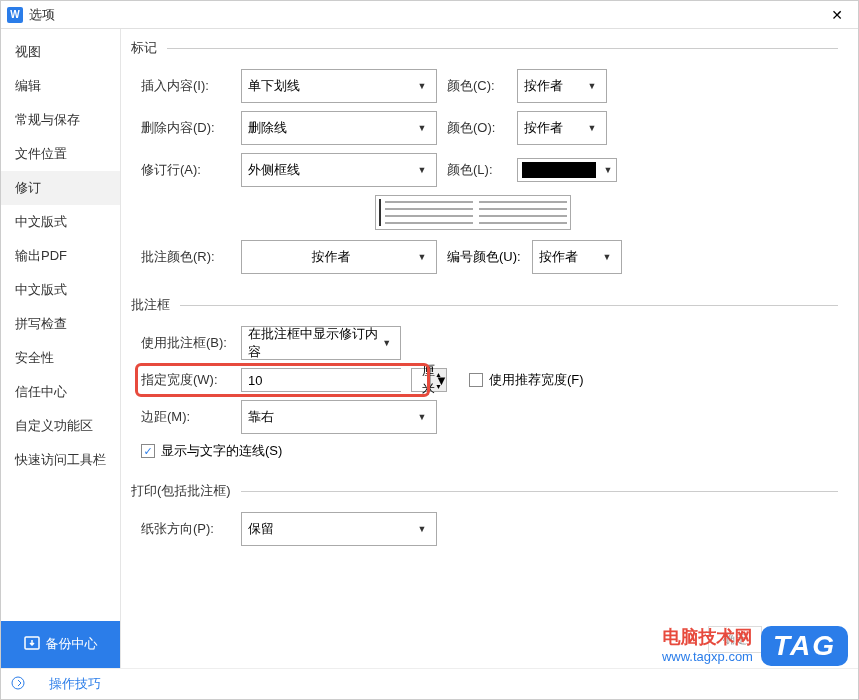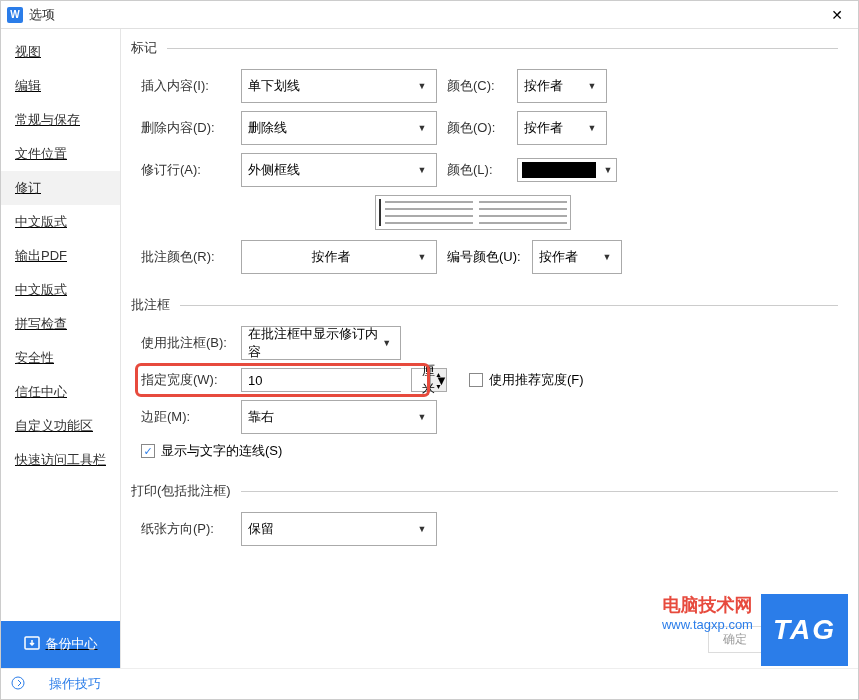--- a/index.html
+++ b/index.html
@@ -3,21 +3,21 @@
   <meta charset="utf-8">
   <style>
     * { box-sizing: border-box; margin: 0; padding: 0; font-family: "Microsoft YaHei", SimSun, sans-serif; font-size: 13px; }
     body { background: #fff; width: 859px; height: 700px; overflow: hidden; }
     .window { display: flex; flex-direction: column; height: 100%; border: 1px solid #ccc; }
     .titlebar { display: flex; align-items: center; height: 28px; padding: 0 6px; border-bottom: 1px solid #e0e0e0; background: #fff; }
     .titlebar .app-icon { width: 16px; height: 16px; background: #2b7de9; color: #fff; display: flex; align-items: center; justify-content: center; font-size: 10px; font-weight: bold; border-radius: 2px; margin-right: 6px; }
     .titlebar .title { flex: 1; font-size: 13px; color: #333; }
     .titlebar .close { width: 30px; height: 24px; display:flex; align-items:center; justify-content:center; cursor: pointer; font-size: 14px; }
     .body { display: flex; flex: 1; overflow: hidden; }
-    .sidebar { width: 120px; border-right: 1px solid #e5e5e5; padding-top: 6px; display:flex; flex-direction:column;text-decoration:underline; }
+    .sidebar { width: 120px; border-right: 1px solid #e5e5e5; padding-top: 6px; display:flex; flex-direction:column; }
     .sidebar-item { padding: 8px 14px; color: #333; cursor: pointer; }
     .sidebar-item.active { background: #f2f2f2; }
     .sidebar-spacer { flex:1; }
     .backup-btn { background: #2b7de9; color: #fff; display:flex; align-items:flex-start; justify-content:center; gap:6px; padding: 14px 0; cursor:pointer; }
     .tipbar { display:flex; align-items:center; gap:24px; padding:6px 10px; color:#2b7de9; font-size:12px; border-top:1px solid #eee; }
     .content { flex:1; padding: 10px 20px 10px 10px; overflow:auto; position:relative; }
     fieldset { border: none; border-top: 1px solid #ccc; padding: 12px 0 8px 0; margin-bottom: 6px; }
     legend { padding-right: 10px; color:#333; }
     .row { display:flex; align-items:center; gap: 10px; margin-bottom: 8px; padding-left: 10px; }
     .row > label { width: 90px; color:#333; }
@@ -36,21 +36,21 @@
     .spin-input input { border:none; flex:1; padding: 0 6px; height:100%; outline:none; }
     .spin-btns { display:flex; flex-direction:column; }
     .spin-btns button { font-size:7px; height:12px; width:16px; border:none; background:#eee; border-left:1px solid #aaa; cursor:pointer; padding:0; line-height:7px; }
     .unit-combo { display:flex; align-items:center; border:1px solid #aaa; height:24px; width:36px; padding-left:10px; cursor:pointer; }
     .checkbox-row { display:flex; align-items:center; gap:6px; }
     .checkbox { width:14px; height:14px; border:1px solid #888; display:flex; align-items:center; justify-content:center; font-size:11px; color:#2b7de9; cursor:pointer; }
     .watermark { position:absolute; right:10px; bottom:2px; display:flex; align-items:flex-start; gap:8px; }
     .wm-text { text-align:center; line-height:1.3; }
     .wm-text .l1 { color:#e74a3d; font-size:18px; font-weight:bold; }
     .wm-text .l2 { color:#2b7de9; font-size:13px; }
-    .tag { background:#2b7de9; color:#fff; font-size:28px; font-weight:bold; padding:20px 12px; font-style:italic; letter-spacing:2px; }
+    .tag { background:#2b7de9; color:#fff; font-size:28px; font-weight:bold; padding:4px 12px; font-style:italic; letter-spacing:2px;border-radius:10px; }
     .ok-btn-ghost { position:absolute; right:96px; bottom:15px; border:1px solid #aaa; padding:4px 14px; background:#fff; opacity:0.4; font-size:12px; }
   </style>
 </head>
 <body>
 
 <div class="window">
   <div class="titlebar">
     <div class="app-icon">W</div>
     <div class="title">选项</div>
     <div class="close">✕</div>

